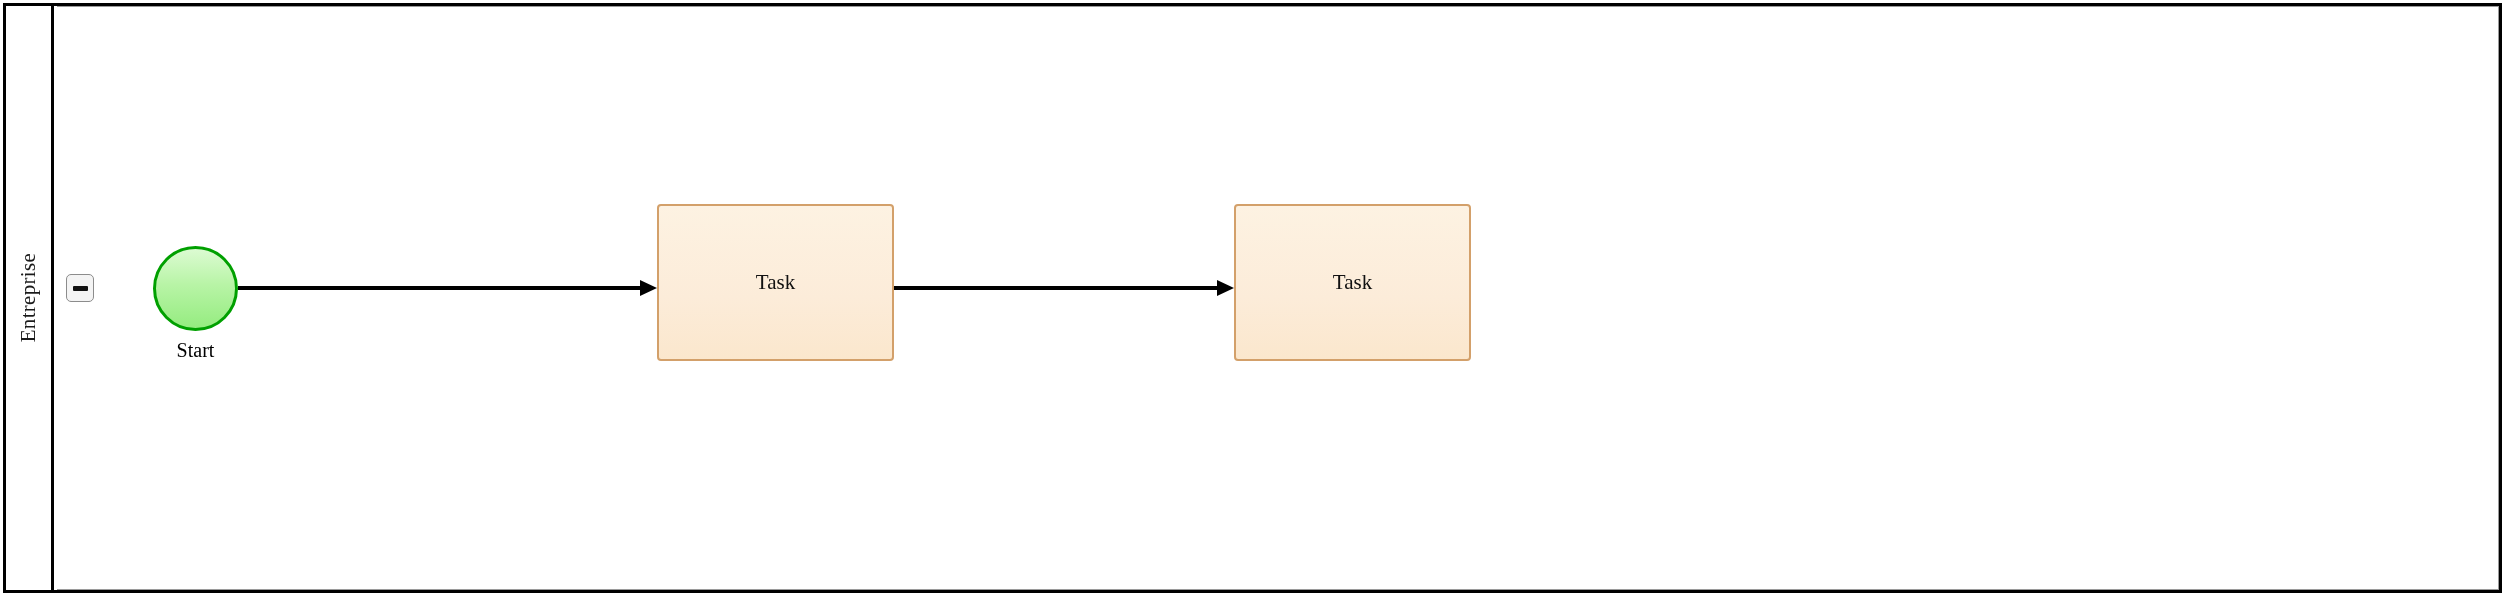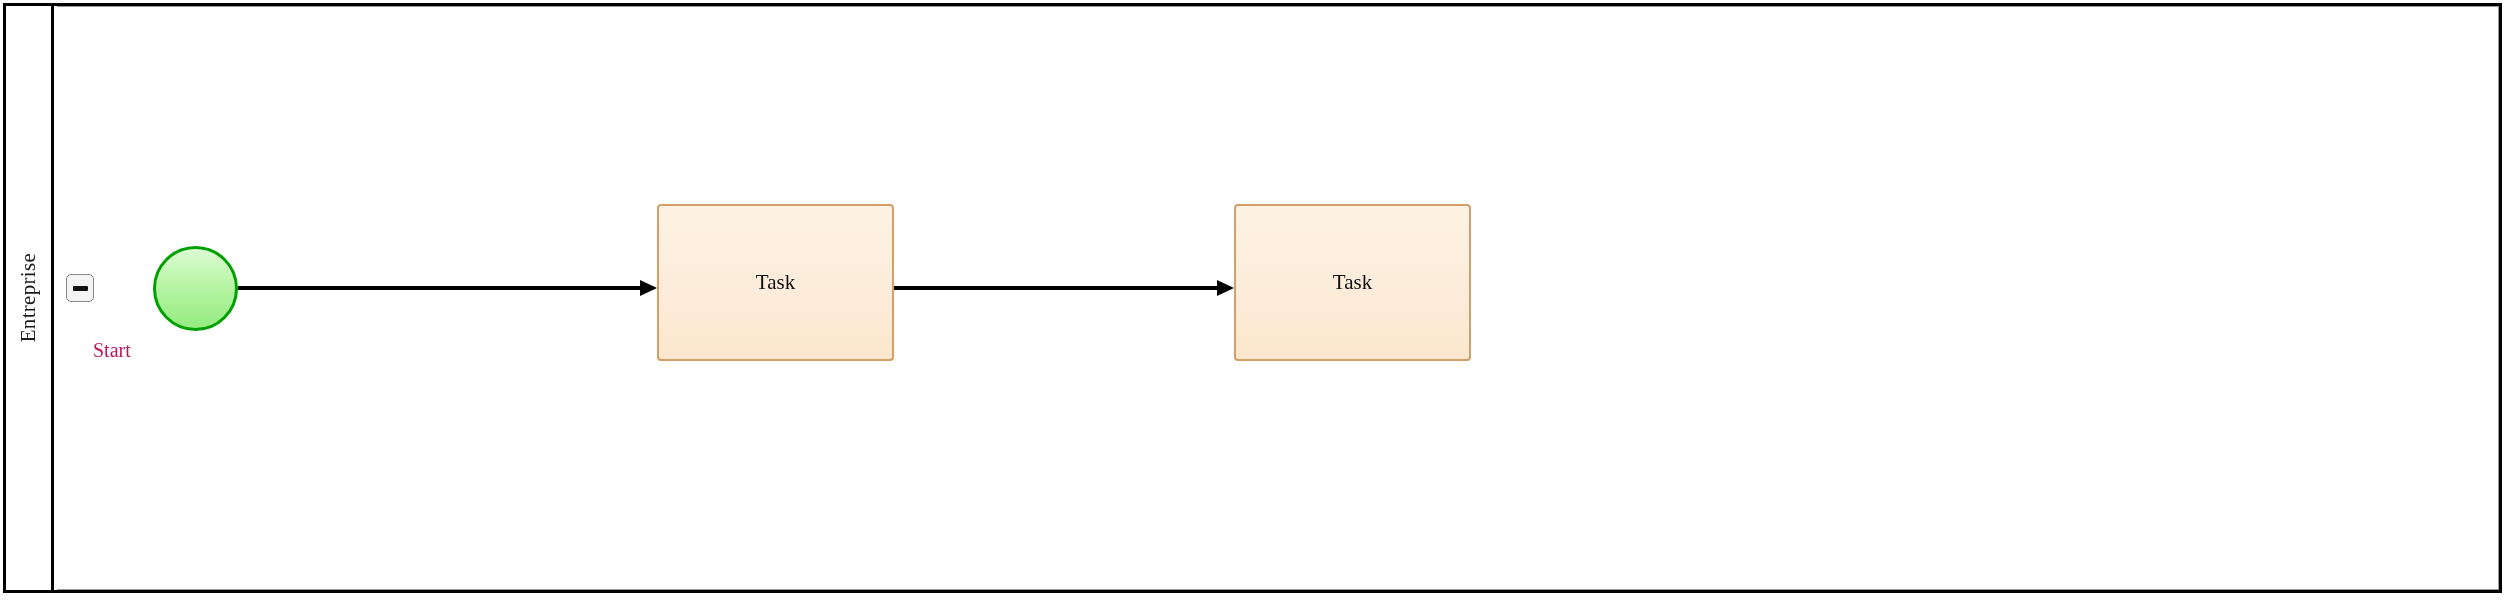--- a/index.html
+++ b/index.html
@@ -108,24 +108,24 @@
     border-radius: 50%;
     border: 3px solid #00a000;
     background: linear-gradient(to bottom, #dcfbd2 0%, #b8f4a6 45%, #95ec80 100%);
     cursor: pointer;
   }
   .start-label {
     position: absolute;
     left: 87px;
     top: 333px;
     width: 205px;
-    text-align: left;
+    text-align: center;
     font-family: "Liberation Serif", "DejaVu Serif", serif;
     font-size: 20px;
-    color: #be185d;
+    color: #000000;
     white-space: nowrap;
   }
 
   
   .task {
     position: absolute;
     width: 237px;
     height: 157px;
     box-sizing: border-box;
     border: 2px solid #d3a06a;

